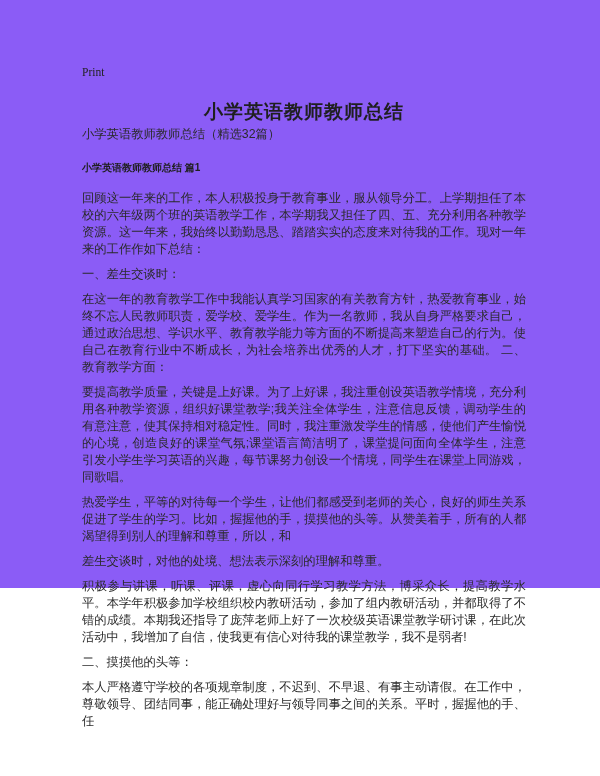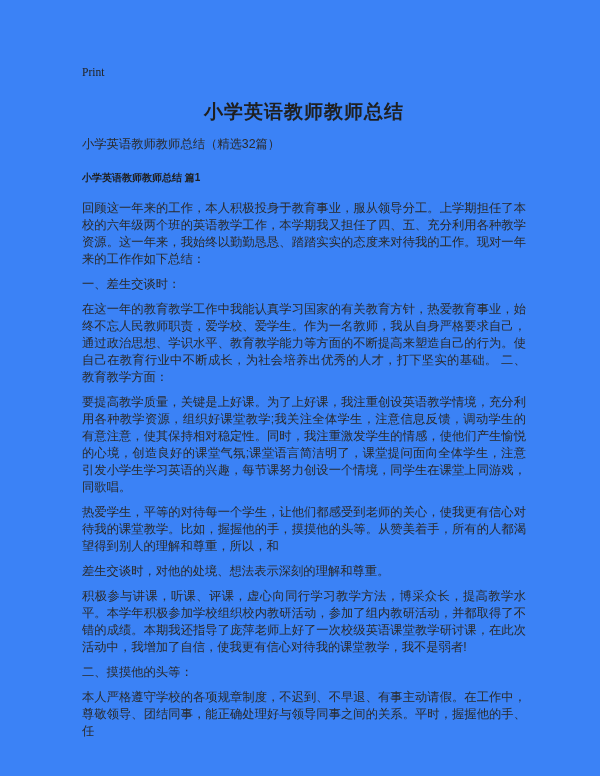--- a/index.html
+++ b/index.html
@@ -7,41 +7,41 @@
   body {
     width: 600px;
     height: 776px;
     overflow: hidden;
     font-family: "Liberation Sans", "DejaVu Sans", sans-serif;
     color: #222222;
     position: relative;
   }
   .page {
     width: 600px;
-    height: 776px;
-    background: #3b82f6;
+    height: 588px;
+    background: #8b5cf6;
     padding: 62px 74px 0 82px;
   }
   .print-link {
     font-family: "Liberation Serif", "DejaVu Serif", serif;
     font-size: 11.5px;
     line-height: 14px;
     color: #222222;
     display: inline-block;
     cursor: pointer;
     background: none;
     border: none;
     padding: 0;
   }
   .doc-title {
     font-size: 19px;
     line-height: 24px;
     font-weight: bold;
     text-align: center;
-    margin: 20px 0 12px 0;
+    margin: 20px 0 2px 0;
     letter-spacing: 1px;
     color: #1f1f1f;
   }
   .doc-subtitle {
     font-size: 12.3px;
     line-height: 17px;
     font-weight: normal;
     margin: 0 0 16px 0;
     color: #2a2a2a;
   }
@@ -74,20 +74,20 @@
 
   <div class="doc-subtitle">小学英语教师教师总结（精选32篇）</div>
 
   <h2 class="doc-heading">小学英语教师教师总结 篇1</h2>
 
   <div class="doc-body">
     <p>回顾这一年来的工作，本人积极投身于教育事业，服从领导分工。上学期担任了本校的六年级两个班的英语教学工作，本学期我又担任了四、五、充分利用各种教学资源。这一年来，我始终以勤勤恳恳、踏踏实实的态度来对待我的工作。现对一年来的工作作如下总结：</p>
     <p>一、差生交谈时：</p>
     <p>在这一年的教育教学工作中我能认真学习国家的有关教育方针，热爱教育事业，始终不忘人民教师职责，爱学校、爱学生。作为一名教师，我从自身严格要求自己，通过政治思想、学识水平、教育教学能力等方面的不断提高来塑造自己的行为。使自己在教育行业中不断成长，为社会培养出优秀的人才，打下坚实的基础。 二、教育教学方面：</p>
     <p>要提高教学质量，关键是上好课。为了上好课，我注重创设英语教学情境，充分利用各种教学资源，组织好课堂教学;我关注全体学生，注意信息反馈，调动学生的有意注意，使其保持相对稳定性。同时，我注重激发学生的情感，使他们产生愉悦的心境，创造良好的课堂气氛;课堂语言简洁明了，课堂提问面向全体学生，注意引发小学生学习英语的兴趣，每节课努力创设一个情境，同学生在课堂上同游戏，同歌唱。</p>
-    <p>热爱学生，平等的对待每一个学生，让他们都感受到老师的关心，使我更有信心对待我的课堂教学。比如，握握他的手，摸摸他的头等。从赞美着手，所有的人都渴望得到别人的理解和尊重，所以，和</p>
+    <p>热爱学生，平等的对待每一个学生，让他们都感受到老师的关心，良好的师生关系促进了学生的学习。比如，握握他的手，摸摸他的头等。从赞美着手，所有的人都渴望得到别人的理解和尊重，所以，和</p>
     <p>差生交谈时，对他的处境、想法表示深刻的理解和尊重。</p>
     <p>积极参与讲课，听课、评课，虚心向同行学习教学方法，博采众长，提高教学水平。本学年积极参加学校组织校内教研活动，参加了组内教研活动，并都取得了不错的成绩。本期我还指导了庞萍老师上好了一次校级英语课堂教学研讨课，在此次活动中，我增加了自信，使我更有信心对待我的课堂教学，我不是弱者!</p>
     <p>二、摸摸他的头等：</p>
     <p>本人严格遵守学校的各项规章制度，不迟到、不早退、有事主动请假。在工作中，尊敬领导、团结同事，能正确处理好与领导同事之间的关系。平时，握握他的手、任</p>
   </div>
 
 </div>
 
 </body></html>

